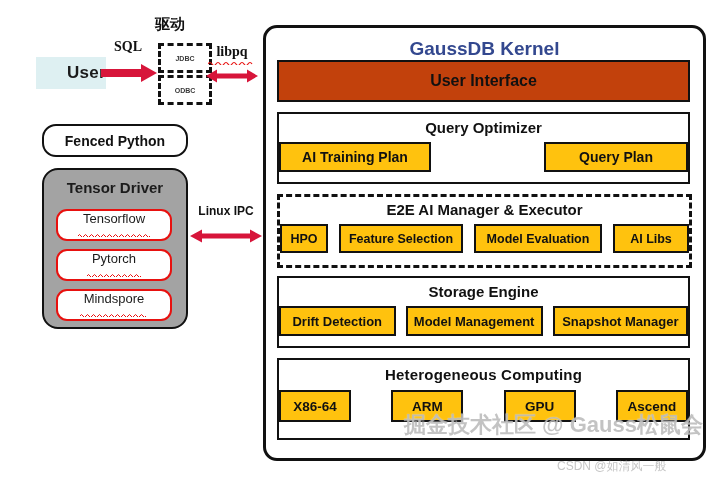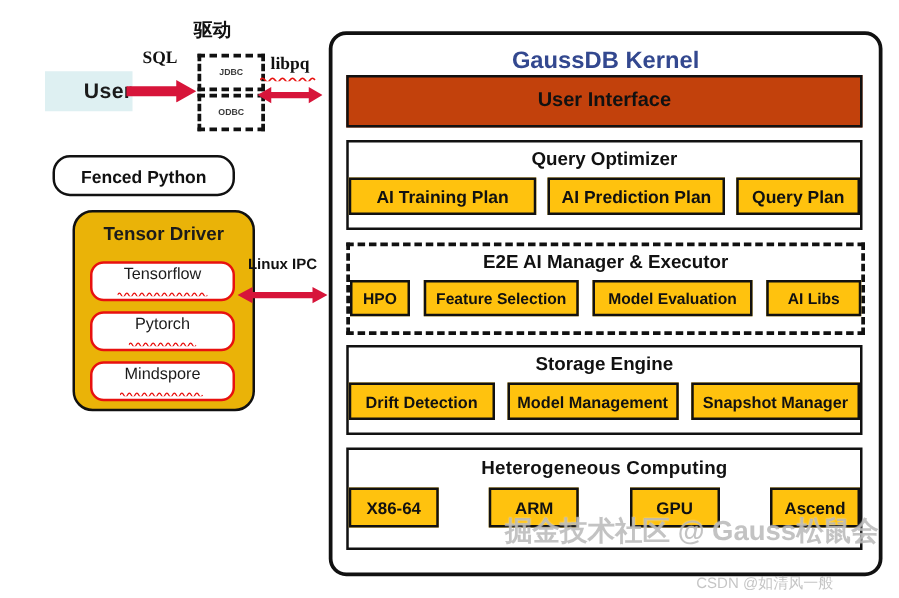--- a/index.html
+++ b/index.html
@@ -28,21 +28,21 @@
   #libpq-label{left:205px;top:44px;width:54px;text-align:center;
                font-size:14px;font-weight:bold;font-family:"Liberation Serif","DejaVu Serif",serif;}
   #libpq-under{left:208px;top:61px;width:46px;height:4px;}
   #libpq-arrow{left:206px;top:68px;width:52px;height:16px;}
 
   #fenced-python{left:42px;top:124px;width:142px;height:29px;border:2.5px solid #111;
                  border-radius:14px;background:#fff;display:flex;align-items:center;
                  justify-content:center;font-size:14px;font-weight:bold;}
 
   #tensor-driver{left:42px;top:168px;width:142px;height:157px;border:2.5px solid #111;
-                 border-radius:16px;background:#eab308;margin-left:16px;}
+                 border-radius:16px;background:#a3a3a3;}
   #tensor-driver-title{left:0;top:9px;width:142px;text-align:center;
                        font-size:15px;font-weight:bold;color:#1b1b1b;}
   .tdrow{left:12px;width:112px;height:28px;border:2.5px solid #e8110f;border-radius:11px;
          background:#fff;display:flex;align-items:flex-start;justify-content:center;
          font-size:13px;color:#1b1b1b;}
   #tf-row{top:39px;}
   #pt-row{top:79px;}
   #ms-row{top:119px;}
   .squig{position:absolute;left:50%;transform:translateX(-50%);bottom:2px;height:4px;}
 
@@ -175,21 +175,20 @@
   <div class="abs" id="kernel-title">GaussDB Kernel</div>
 
   <div class="section" id="sec-ui">
     <div class="section-title">User Interface</div>
   </div>
 
   <div class="section" id="sec-qo">
     <div class="section-title">Query Optimizer</div>
     <div class="chips" id="qo-chips">
       <div class="chip">AI Training Plan</div>
-      <div class="chip">AI Prediction Plan</div>
       <div class="chip">Query Plan</div>
     </div>
   </div>
 
   <div class="section dashed" id="sec-e2e">
     <div class="section-title">E2E AI Manager &amp; Executor</div>
     <div class="chips" id="e2e-chips">
       <div class="chip">HPO</div>
       <div class="chip">Feature Selection</div>
       <div class="chip">Model Evaluation</div>

